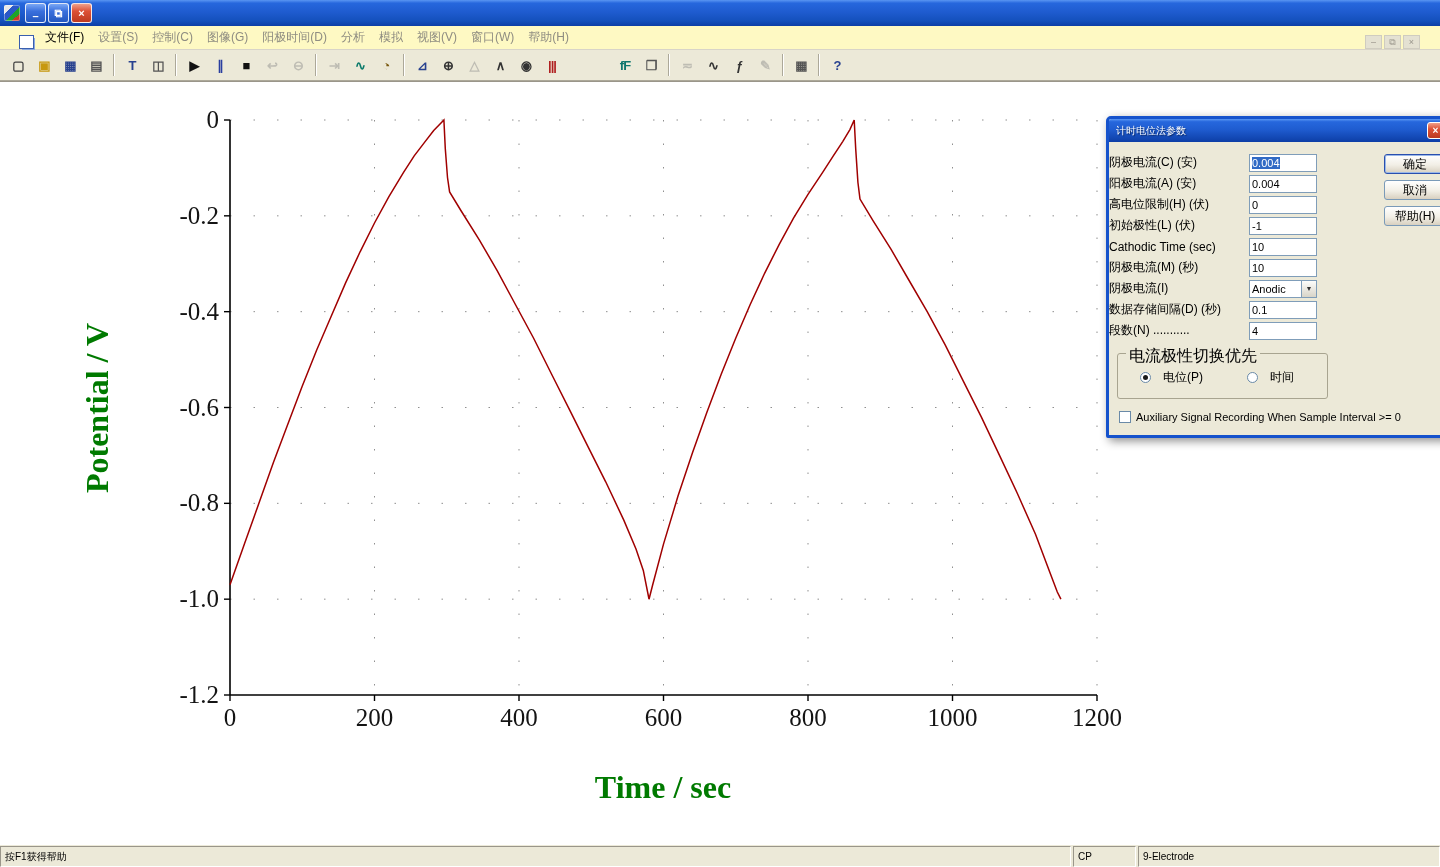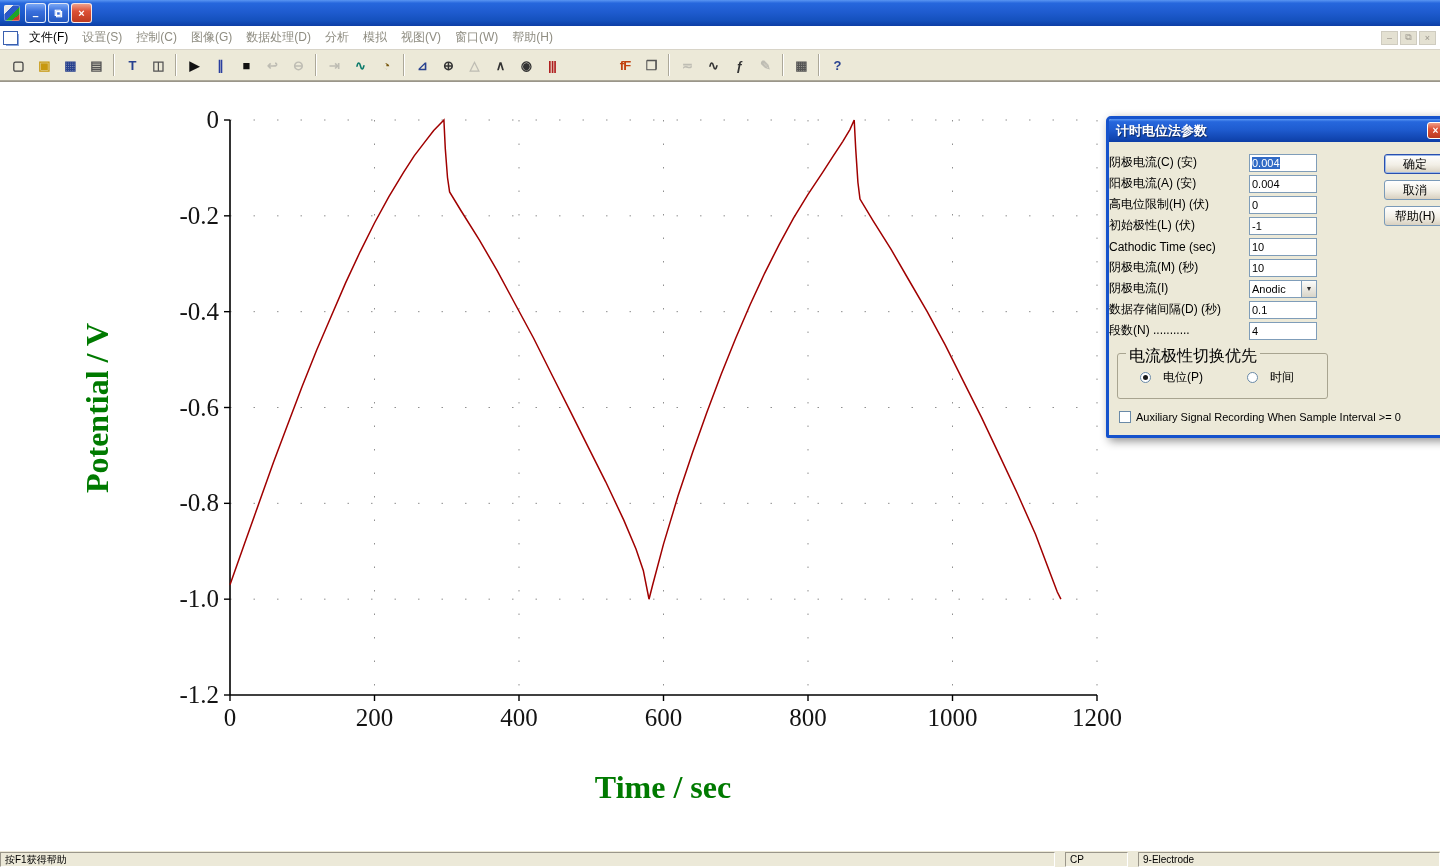--- a/index.html
+++ b/index.html
@@ -14,21 +14,21 @@
     box-shadow:0 0 0 1px rgba(255,255,255,.35) inset}
   .title-text{flex:1;font-size:14px;font-weight:bold;letter-spacing:.5px;text-shadow:1px 1px 1px rgba(0,0,0,.55);white-space:nowrap}
   .win-btns{display:flex;gap:2px}
   .win-btn{width:21px;height:20px;border:1px solid rgba(255,255,255,.85);border-radius:3px;display:flex;
     align-items:center;justify-content:center;font-size:11px;font-weight:bold;color:#fff}
   .win-btn.min,.win-btn.res{background:linear-gradient(180deg,#7aa7f5 0%,#3a70dd 40%,#2357c0 100%)}
   .win-btn.close{background:linear-gradient(180deg,#f0a08a 0%,#dd5136 40%,#bc3a20 100%)}
   .win-btn.min span{margin-top:5px}
 
   
-  .menubar{height:24px;flex:none;display:flex;align-items:center;background:#ffffff;padding:0 0;border-bottom:1px solid #d8d4c8}
+  .menubar{height:24px;flex:none;display:flex;align-items:flex-end;background:#fef9c3;padding:0 16px;border-bottom:1px solid #d8d4c8}
   .child-icon{width:15px;height:14px;margin:0 4px 0 3px;background:#fff;border:1px solid #3a5fae;box-shadow:2px 2px 0 -1px #8aa8e0;flex:none}
   .menu-items{display:flex;align-items:center}
   .menu-item{font-size:12px;padding:3px 7px;color:#000;white-space:nowrap}
   .menu-item.disabled{color:#8f8d82}
   .child-btns{margin-left:auto;display:flex;gap:2px;padding-right:4px}
   .child-btn{width:17px;height:14px;display:flex;align-items:center;justify-content:center;font-size:9px;color:#98948a;
     border:1px solid #cfccc0;background:#e4e1d2}
 
   
   .toolbar{height:31px;flex:none;display:flex;align-items:center;background:#ECE9D8;padding:0 5px;border-bottom:1px solid #aca899}
@@ -41,33 +41,33 @@
   .content{position:relative;flex:1;background:#fff;border-top:1px solid #9a968a}
   #chart-svg{position:absolute;left:0;top:0;width:1440px;height:773px}
   .grid-line{stroke:#8f8f8f;stroke-width:1;stroke-dasharray:1.5 22}
   .axis-line{stroke:#000;stroke-width:1.6;fill:none}
   .tick-line{stroke:#000;stroke-width:1.4}
   .tick-label{font-family:"Liberation Serif",serif;font-size:25px;fill:#141414}
   .axis-title{font-family:"Liberation Serif",serif;font-size:32px;font-weight:bold;fill:#007a00}
   #curve-path{stroke-width:1.5;fill:none}
 
   
-  .statusbar{height:16px;flex:none;display:flex;background:#ECE9D8;font-size:10px;line-height:10px;gap:10px;padding-top:1px}
+  .statusbar{height:22px;flex:none;display:flex;background:#ECE9D8;font-size:10px;line-height:10px;gap:2px;padding-top:1px}
   .sb-panel{display:flex;align-items:center;padding:0 4px;border:1px solid;border-color:#9a968a #fff #fff #9a968a;
     white-space:nowrap;overflow:hidden;color:#000}
   .sb-left{flex:1}
   .sb-cp{width:63px}
   .sb-el{width:302px}
 
   
   .dialog{position:absolute;left:1106px;top:116px;width:344px;height:322px;background:#ECE9D8;
     border:3px solid #1552cc;border-radius:5px 5px 2px 2px;box-shadow:3px 3px 10px rgba(0,0,0,.45)}
   .dialog-titlebar{height:23px;display:flex;align-items:center;padding:0 3px 0 7px;color:#fff;
     background:linear-gradient(180deg,#5a96f2 0%,#2667dd 12%,#1f5cd0 45%,#0d3ea6 100%);border-radius:2px 2px 0 0}
-  .dialog-title{flex:1;font-size:13px;font-weight:bold;text-shadow:1px 1px 1px rgba(0,0,0,.5);white-space:nowrap}
+  .dialog-title{flex:1;font-size:10px;font-weight:normal;text-shadow:1px 1px 1px rgba(0,0,0,.5);white-space:nowrap}
   .dialog-close{width:17px;height:17px;border:1px solid #fff;border-radius:3px;flex:none;
     background:linear-gradient(180deg,#f0a08a,#dd5136 40%,#bc3a20);color:#fff;font-size:10px;font-weight:bold;
     display:flex;align-items:center;justify-content:center}
   .dialog-body{position:relative;height:293px;font-size:12px;overflow:hidden}
   .dlg-fields{position:absolute;left:0;top:10px}
   .dlg-row{display:flex;align-items:center;height:21px}
   .dlg-label{width:140px;white-space:nowrap;overflow:hidden;font-size:12px;color:#000;flex:none}
   .dlg-input{width:68px;height:18px;background:#fff;border:1px solid #7F9DB9;display:flex;align-items:center;padding:0 2px;font-size:11px}
   .text-selected{background:#316AC5;color:#fff}
   .dlg-select{width:68px;height:18px;background:#fff;border:1px solid #7F9DB9;display:flex;align-items:center;font-size:11px}
@@ -108,21 +108,21 @@
     </div>
   </div>
 
   <div class="menubar">
     <div class="child-icon"></div>
     <div class="menu-items">
         <span class="menu-item">文件(F)</span>
         <span class="menu-item disabled">设置(S)</span>
         <span class="menu-item disabled">控制(C)</span>
         <span class="menu-item disabled">图像(G)</span>
-        <span class="menu-item disabled">数据处理(D)</span>
+        <span class="menu-item disabled">阳极时间(D)</span>
         <span class="menu-item disabled">分析</span>
         <span class="menu-item disabled">模拟</span>
         <span class="menu-item disabled">视图(V)</span>
         <span class="menu-item disabled">窗口(W)</span>
         <span class="menu-item disabled">帮助(H)</span>
       </div>
     <div class="child-btns">
       <div class="child-btn">–</div>
       <div class="child-btn">⧉</div>
       <div class="child-btn">×</div>
@@ -147,21 +147,21 @@
       <div class="tb-btn disabled" style="color: rgb(136, 136, 136);">⇥</div>
       <div class="tb-btn" style="color: rgb(10, 122, 106);">∿</div>
       <div class="tb-btn" style="color: rgb(122, 90, 16);">◔</div>
       <div class="tb-sep"></div>
       <div class="tb-btn" style="color: rgb(39, 65, 143);">⊿</div>
       <div class="tb-btn" style="color: rgb(51, 51, 51);">⊕</div>
       <div class="tb-btn disabled" style="color: rgb(136, 136, 136);">△</div>
       <div class="tb-btn" style="color: rgb(51, 51, 51);">∧</div>
       <div class="tb-btn" style="color: rgb(51, 51, 51);">◉</div>
       <div class="tb-btn" style="color: rgb(176, 32, 32);">|||</div>
-      <div class="tb-btn" style="color: #c2410c; margin-left: 48px;">fF</div>
+      <div class="tb-btn" style="color: #0f766e; margin-left: 48px;">fF</div>
       <div class="tb-btn" style="color: rgb(85, 85, 85);">❐</div>
       <div class="tb-sep"></div>
       <div class="tb-btn disabled" style="color: rgb(136, 136, 136);">≂</div>
       <div class="tb-btn" style="color: rgb(51, 51, 51);">∿</div>
       <div class="tb-btn" style="color: rgb(51, 51, 51);">ƒ</div>
       <div class="tb-btn disabled" style="color: rgb(136, 136, 136);">✎</div>
       <div class="tb-sep"></div>
       <div class="tb-btn" style="color: rgb(85, 85, 85);">▦</div>
       <div class="tb-sep"></div>
       <div class="tb-btn" style="color: rgb(39, 65, 143);">?</div>

